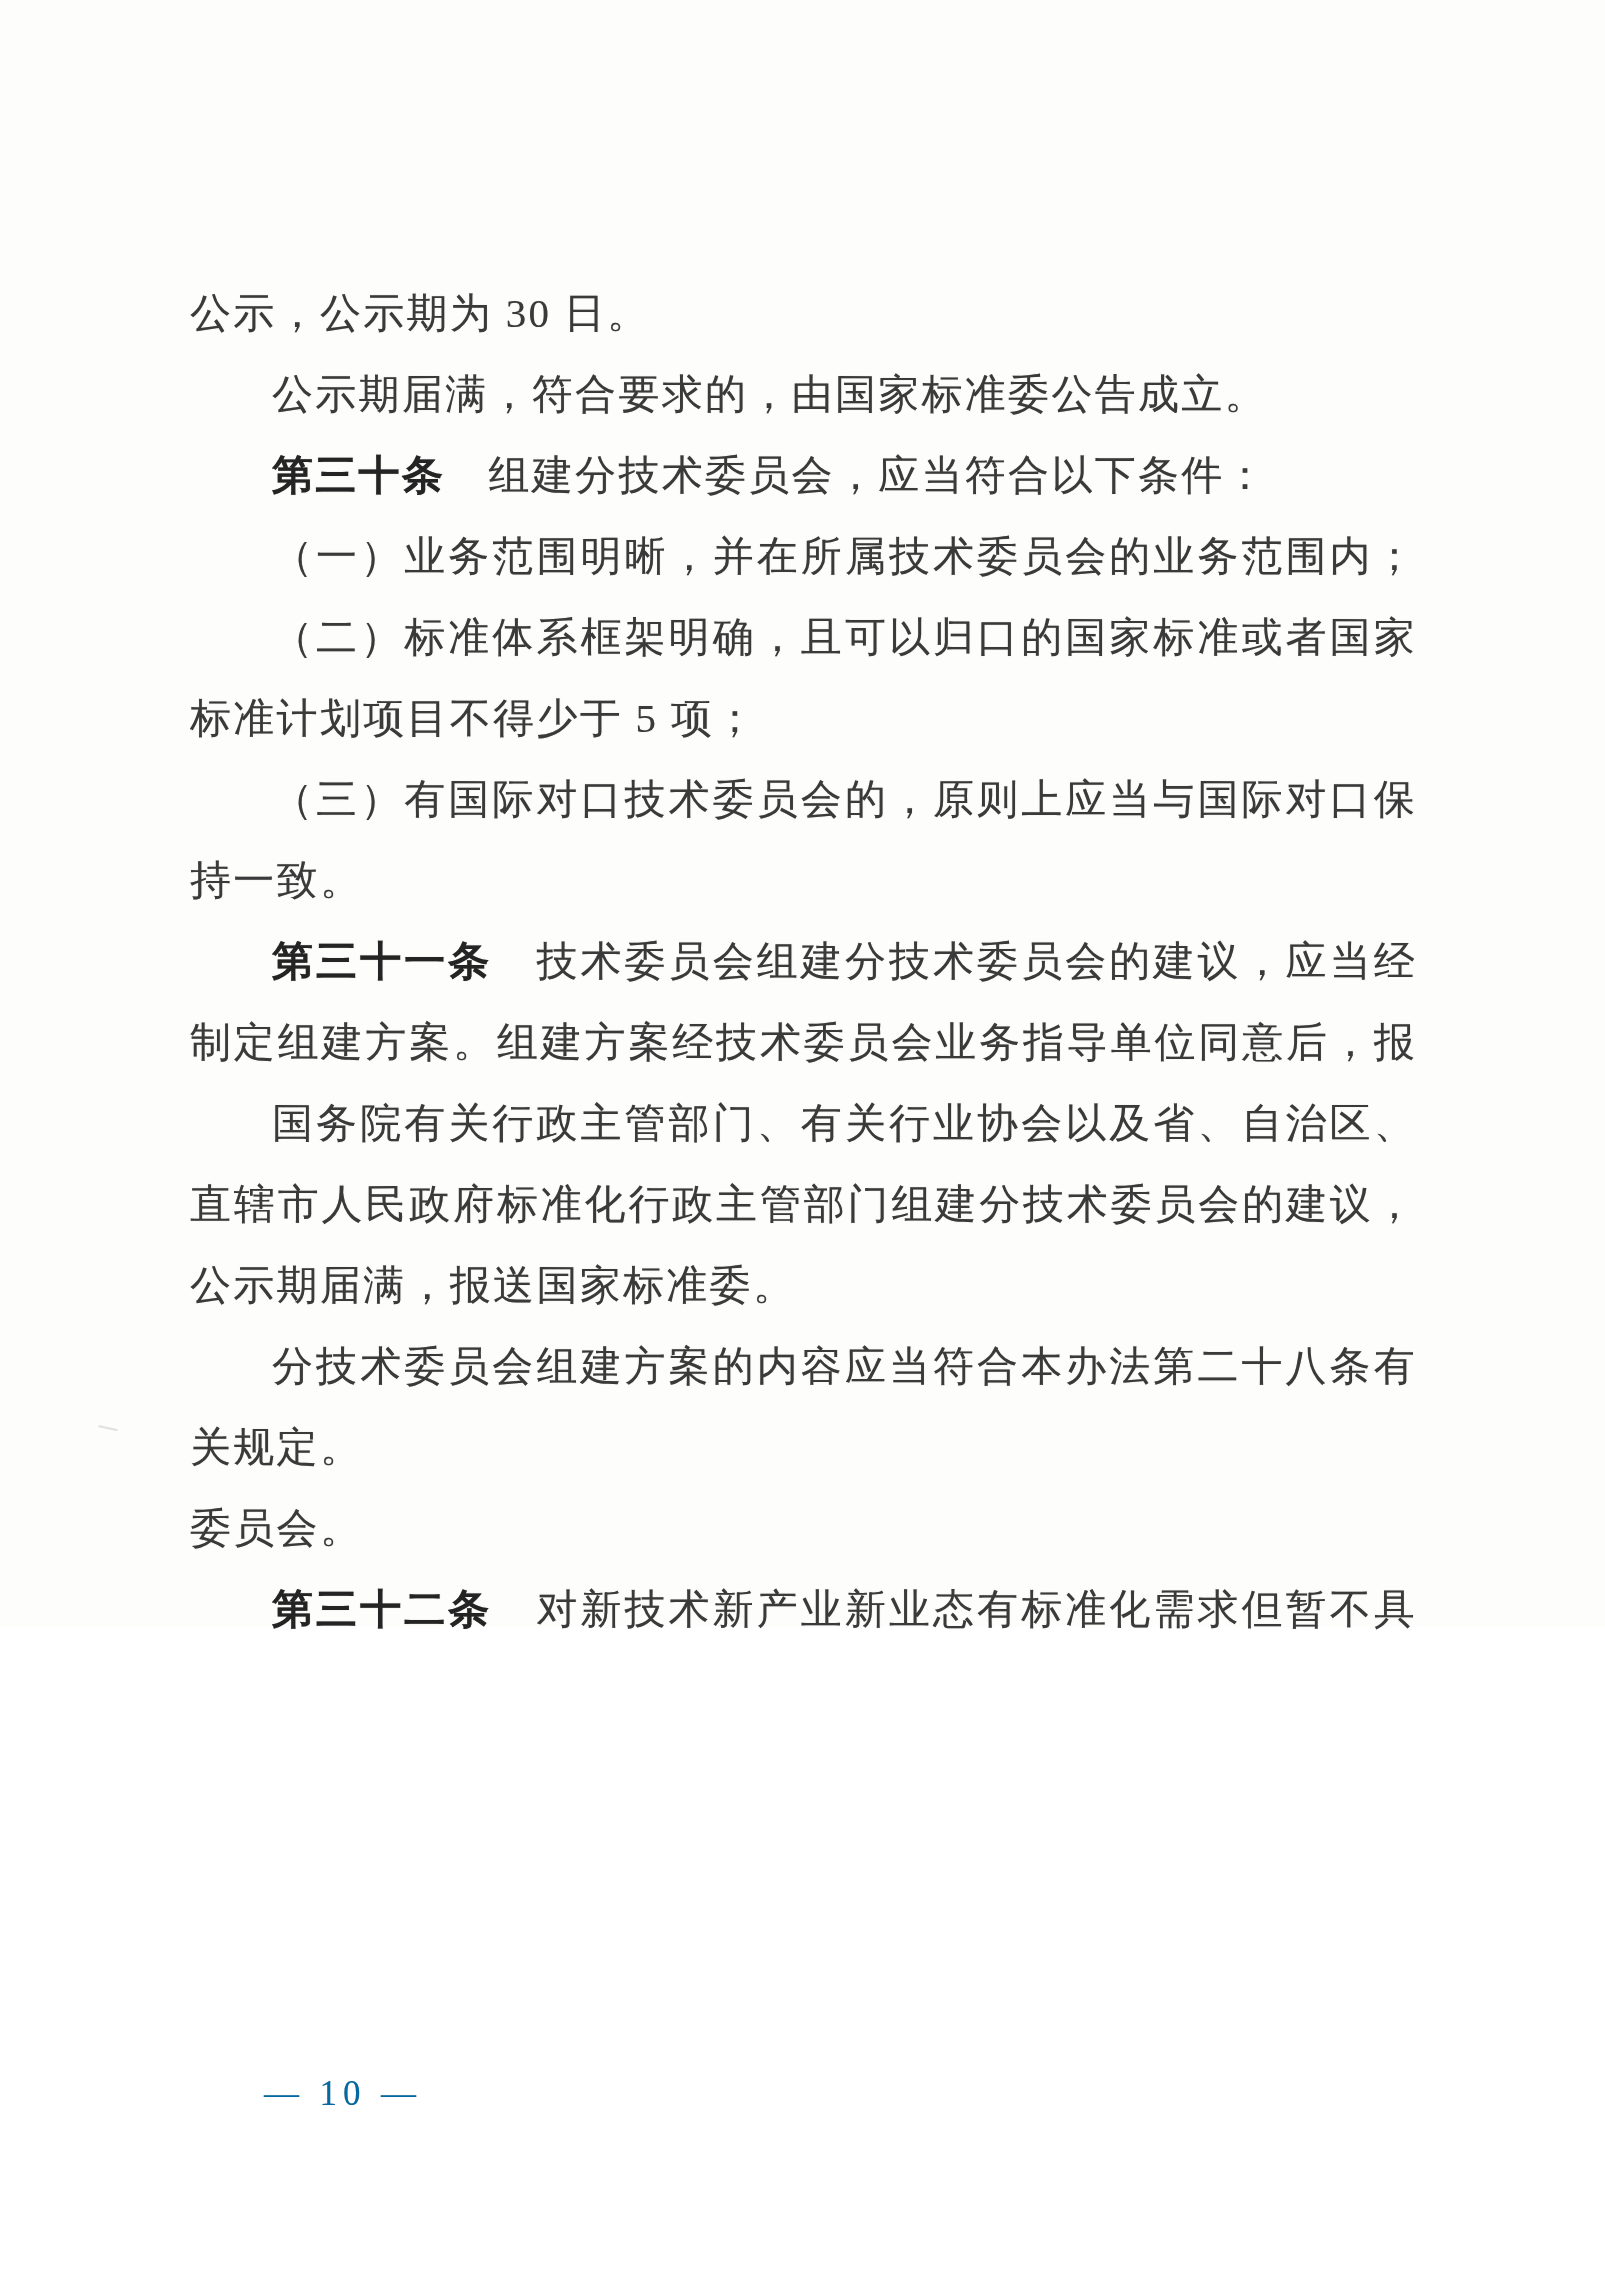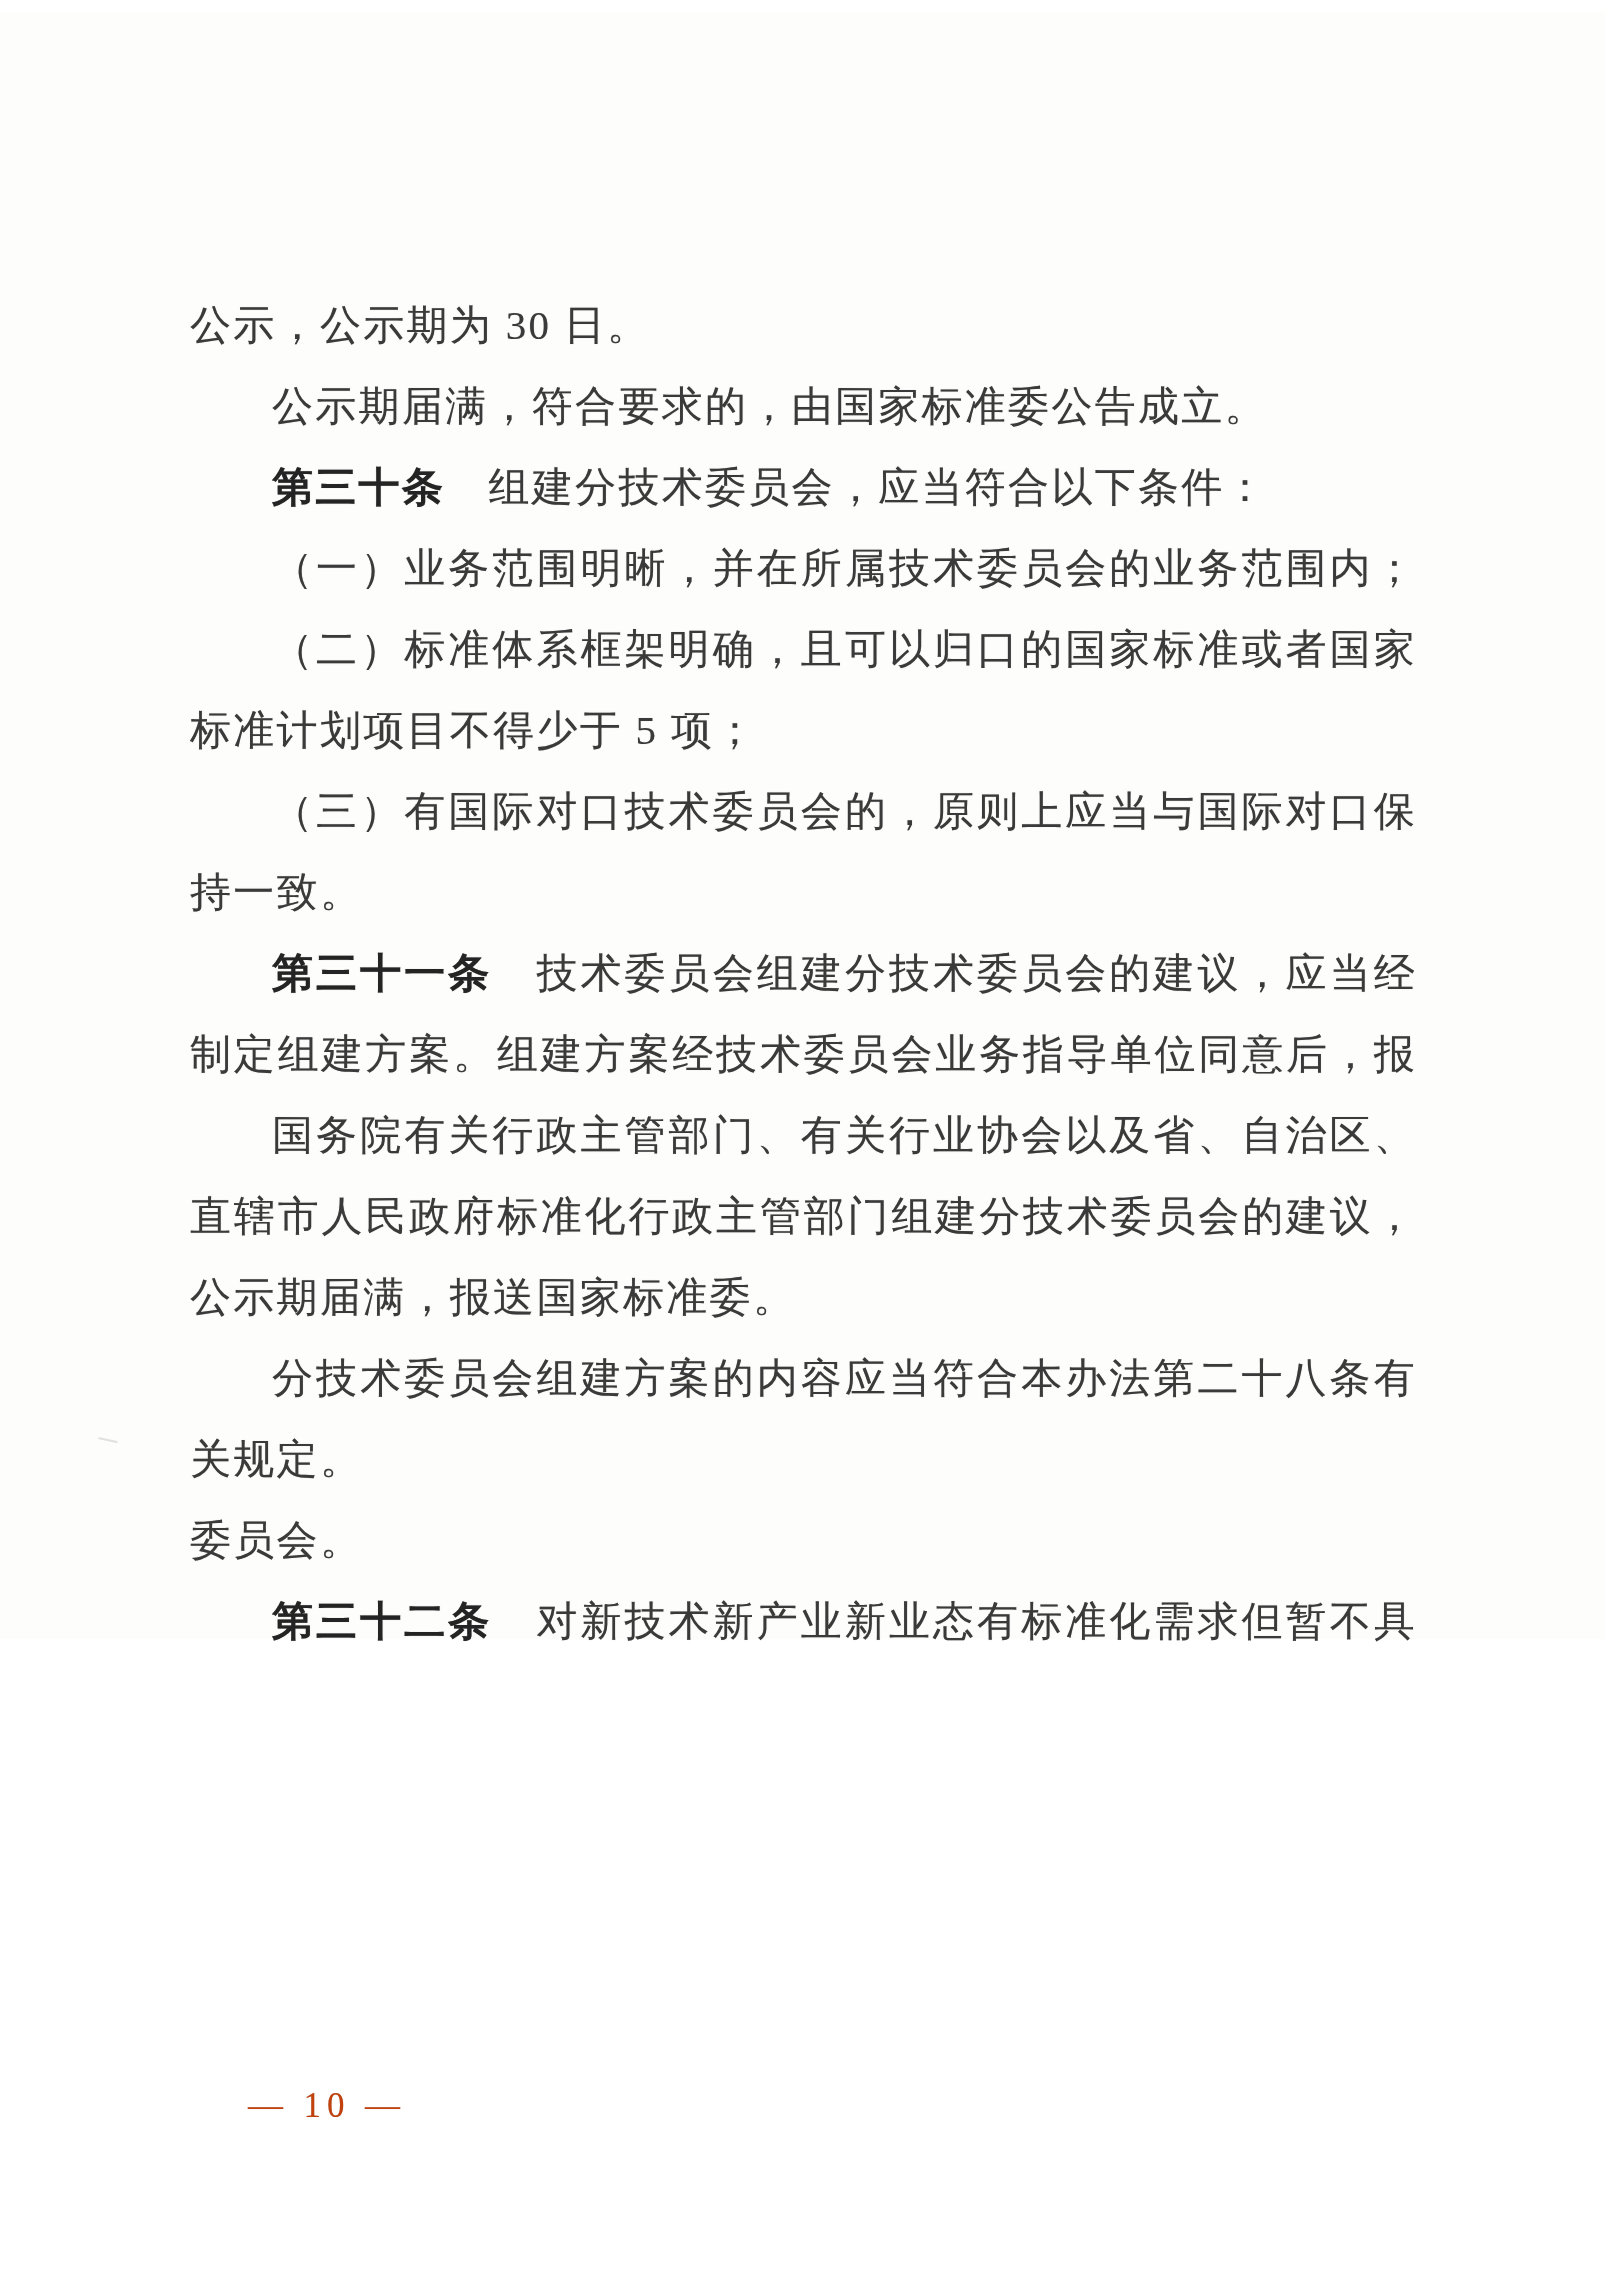--- a/index.html
+++ b/index.html
@@ -9,21 +9,20 @@
   }
   *{margin:0;padding:0;box-sizing:border-box;}
   html,body{background:#ffffff;}
   body{
     width:1605px;height:2295px;position:relative;overflow:hidden;
     font-family:"Liberation Serif","DejaVu Serif",serif;
   }
   .page{
     position:absolute;left:0;top:0;width:1605px;height:1627px;
     background:var(--paper);
-    margin-top:12px;
   }
   .content{
     position:absolute;left:190px;top:273px;width:1227px;
     font-size:41px;line-height:81px;letter-spacing:2.3px;
     color:var(--ink);
     text-shadow:0 0 0.8px rgba(80,80,80,.45);
   }
   .line{
     height:81px;white-space:nowrap;text-align:left;
   }
@@ -35,22 +34,22 @@
   .line.indent{
     padding-left:82px;
   }
   .seg{display:inline;}
   .seg.bold{
     font-weight:bold;
     color:var(--ink-bold);
     text-shadow:0 0 0.7px rgba(30,30,30,.6);
   }
   .page-num{
-    position:absolute;left:248px;top:2074px;height:52px;
-    font-size:35px;letter-spacing:5.9px;color:#c2410c;
+    position:absolute;left:264px;top:2074px;height:52px;
+    font-size:35px;letter-spacing:5.9px;color:#0369a1;
     text-shadow:0 0 0.7px rgba(80,80,80,.4);
     white-space:nowrap;
   }
   .scratch{
     position:absolute;left:98px;top:1427px;width:19.6px;height:2px;
     background:#dadada;border-radius:1.3px;transform:rotate(12deg);opacity:.85;
   }
 </style>
 </head>
 <body>

